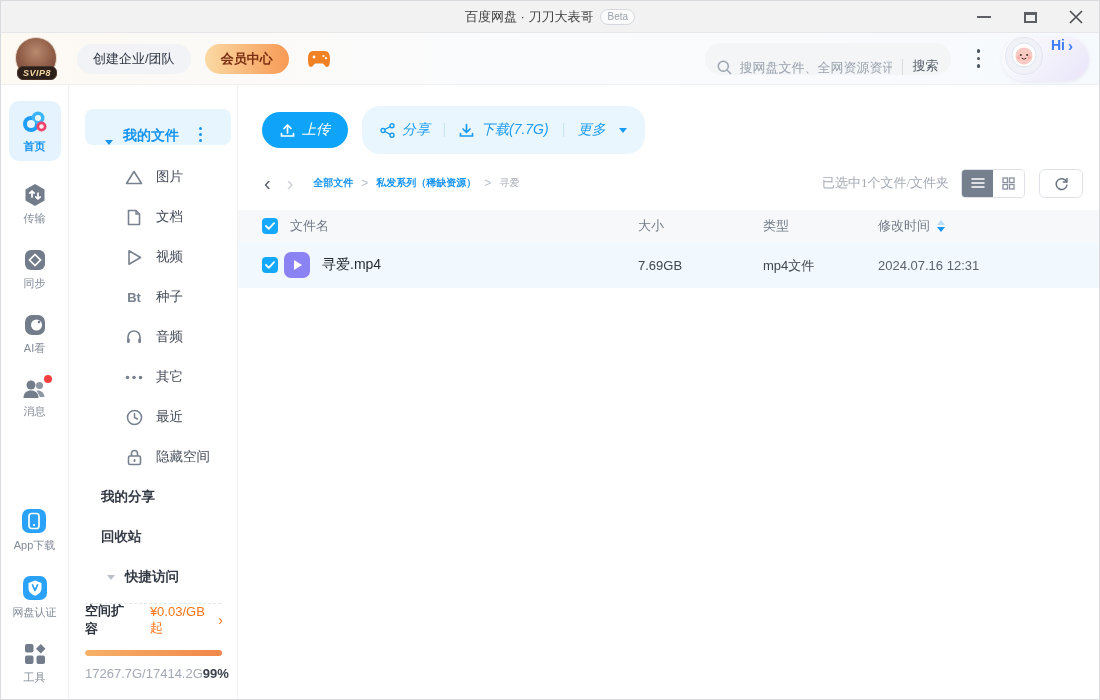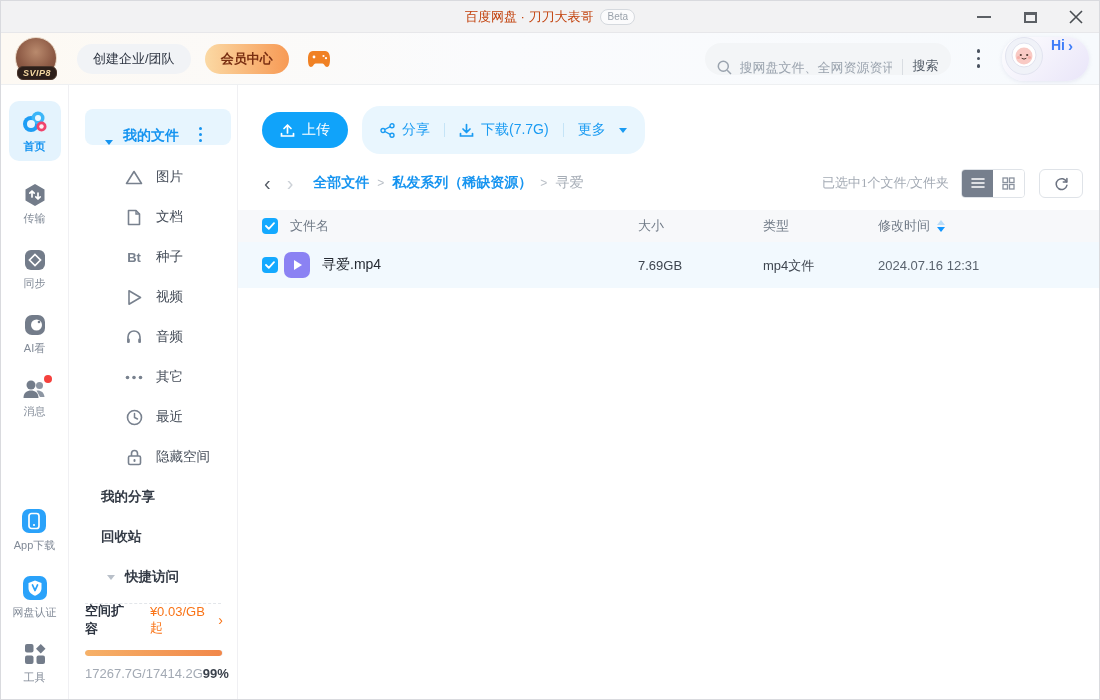--- a/index.html
+++ b/index.html
@@ -7,21 +7,21 @@
   body {
     font-family:"Liberation Sans","DejaVu Sans",sans-serif;
     background:#fff; color:#333; overflow:hidden; position:relative;
     border:1px solid #d9dade;
   }
   svg { display:block; }
 
   
   .titlebar { position:absolute; left:0; top:0; right:0; height:32px; background:#f2f2f3; border-bottom:1px solid #e7e7ea; }
   .titlebar-center { position:absolute; left:0; right:0; top:0; height:32px; display:flex; align-items:center; justify-content:center; gap:7px; }
-  .app-title { font-size:13px; color:#c2410c; }
+  .app-title { font-size:13px; color:#404040; }
   .beta-badge { font-size:10px; color:#9aa2ab; background:#fbfbfc; border:1px solid #d5d9de; border-radius:8px; padding:1px 6px; line-height:12px; }
   .win-controls { position:absolute; right:0; top:0; height:32px; display:flex; align-items:center; }
   .win-btn { width:46px; height:32px; display:flex; align-items:center; justify-content:center; cursor:pointer; }
   .min-glyph { width:14px; height:2px; background:#5c6065; }
   .max-glyph { width:13px; height:11px; border:2px solid #5c6065; border-top-width:3px; }
 
   
   .header { position:absolute; left:0; top:32px; right:0; height:52px; background:linear-gradient(90deg,#fdf9f3 0%,#fafbfd 45%,#f7fafd 100%); border-bottom:1px solid #eef0f2; display:flex; align-items:center; }
   .logo-wrap { position:relative; width:44px; height:44px; margin-left:14px; flex:0 0 auto; cursor:pointer; }
   .logo-circle { width:42px; height:42px; border-radius:50%; background:radial-gradient(circle at 50% 35%, #b98a6d 0%, #8d5a45 55%, #6e4434 100%); border:1px solid #e7d6c4; }
@@ -75,32 +75,32 @@
   .storage-title { font-size:13px; font-weight:bold; color:#2d3440; }
   .storage-price { font-size:13px; color:#f97316; margin-left:14px; cursor:pointer; }
   .storage-arrow { color:#f97316; font-size:14px; margin-left:2px; }
   .bar { margin-top:12px; height:6px; border-radius:3px; background:#f1f2f4; overflow:hidden; }
   .bar-fill { height:100%; border-radius:3px; background:linear-gradient(90deg,#f6b168,#f1874a); }
   .usage { margin-top:10px; font-size:13px; color:#a3aab4; }
   .usage b { color:#3a414c; font-weight:bold; }
 
   
   .main { position:absolute; left:237px; top:84px; right:0; bottom:0; background:#fff; }
-  .toolbar { display:flex; align-items:center; padding:21px 0 0 24px; }
+  .toolbar { display:flex; align-items:center; padding:21px 0 0 24px;font-style:italic; }
   .upload-btn { height:36px; border-radius:18px; background:#10a3fa; color:#fff; font-size:14px; display:flex; align-items:center; gap:7px; padding:0 18px; cursor:pointer; }
   .action-group { height:48px; border-radius:18px; background:#e9f6fe; display:flex; align-items:center; margin-left:14px; padding:0 18px; color:#1a9bf2; font-size:14px; }
   .action { display:flex; align-items:center; gap:7px; cursor:pointer; }
   .ag-divider { width:1px; height:14px; background:#c5e4f7; margin:0 14px; }
   .more-caret { width:0; height:0; border-left:4px solid transparent; border-right:4px solid transparent; border-top:5px solid #1a9bf2; margin-left:6px; }
 
   .pathbar { display:flex; align-items:center; height:30px; margin:14px 16px 0 18px; }
   .nav-arrow { font-size:20px; color:#555c66; cursor:pointer; padding:0 8px; line-height:1; }
   .nav-arrow.disabled { color:#ccd1d7; }
   .crumbs { display:flex; align-items:center; margin-left:12px; gap:8px; }
-  .crumb { font-size:14px; font-weight:bold; color:#1694f0; cursor:pointer; }
+  .crumb { font-size:10px; font-weight:bold; color:#1694f0; cursor:pointer; }
   .crumb.current { color:#a6adb6; font-weight:normal; cursor:default; }
   .crumb-sep { font-size:12px; color:#b9bfc7; }
   .pathbar-right { margin-left:auto; display:flex; align-items:center;font-family:Liberation Serif, serif; }
   .sel-info { font-size:13px; color:#a3aab4; margin-right:12px; }
   .view-toggle { display:flex; border:1px solid #dfe3e8; border-radius:4px; overflow:hidden; }
   .vt-btn { width:31px; height:27px; display:flex; align-items:center; justify-content:center; cursor:pointer; background:#fff; }
   .vt-btn.active { background:#767f8d; }
   .refresh-btn { width:44px; height:29px; border:1px solid #dfe3e8; border-radius:6px; display:flex; align-items:center; justify-content:center; margin-left:14px; cursor:pointer; background:#fff; }
 
   .filetable { margin-top:12px; }
@@ -292,31 +292,31 @@
       <span class="cicon">
         <svg width="14" height="17" viewBox="0 0 14 17">
             <path d="M1.5 1.5 L9 1.5 L12.5 5 L12.5 15.5 L1.5 15.5 Z" fill="none" stroke="#78818e" stroke-width="1.6" stroke-linejoin="round"></path>
             <path d="M9 1.5 L9 5 L12.5 5" fill="none" stroke="#78818e" stroke-width="1.4"></path>
           </svg>
       </span>
       <span class="lbl">文档</span>
     </div>
     <div class="cat-row">
       <span class="cicon">
+        <svg width="15" height="17" viewBox="0 0 15 17">
+            <path d="M2 1.8 L13.5 8.5 L2 15.2 Z" fill="none" stroke="#78818e" stroke-width="1.6" stroke-linejoin="round"></path>
+          </svg>
+      </span>
+      <span class="lbl">视频</span>
+    </div>
+    <div class="cat-row">
+      <span class="cicon">
           <span class="bt-txt">Bt</span>
         </span>
       <span class="lbl">种子</span>
-    </div>
-    <div class="cat-row">
-      <span class="cicon">
-        <svg width="15" height="17" viewBox="0 0 15 17">
-            <path d="M2 1.8 L13.5 8.5 L2 15.2 Z" fill="none" stroke="#78818e" stroke-width="1.6" stroke-linejoin="round"></path>
-          </svg>
-      </span>
-      <span class="lbl">视频</span>
     </div>
     <div class="cat-row">
       <span class="cicon">
         <svg width="16" height="16" viewBox="0 0 16 16">
             <path d="M2 13 L2 8 C2 4.5 4.7 2 8 2 C11.3 2 14 4.5 14 8 L14 13" fill="none" stroke="#78818e" stroke-width="1.6" stroke-linecap="round"></path>
             <rect x="1.2" y="9.5" width="2.6" height="4.5" rx="1.3" fill="#78818e"></rect>
             <rect x="12.2" y="9.5" width="2.6" height="4.5" rx="1.3" fill="#78818e"></rect>
           </svg>
       </span>
       <span class="lbl">音频</span>

